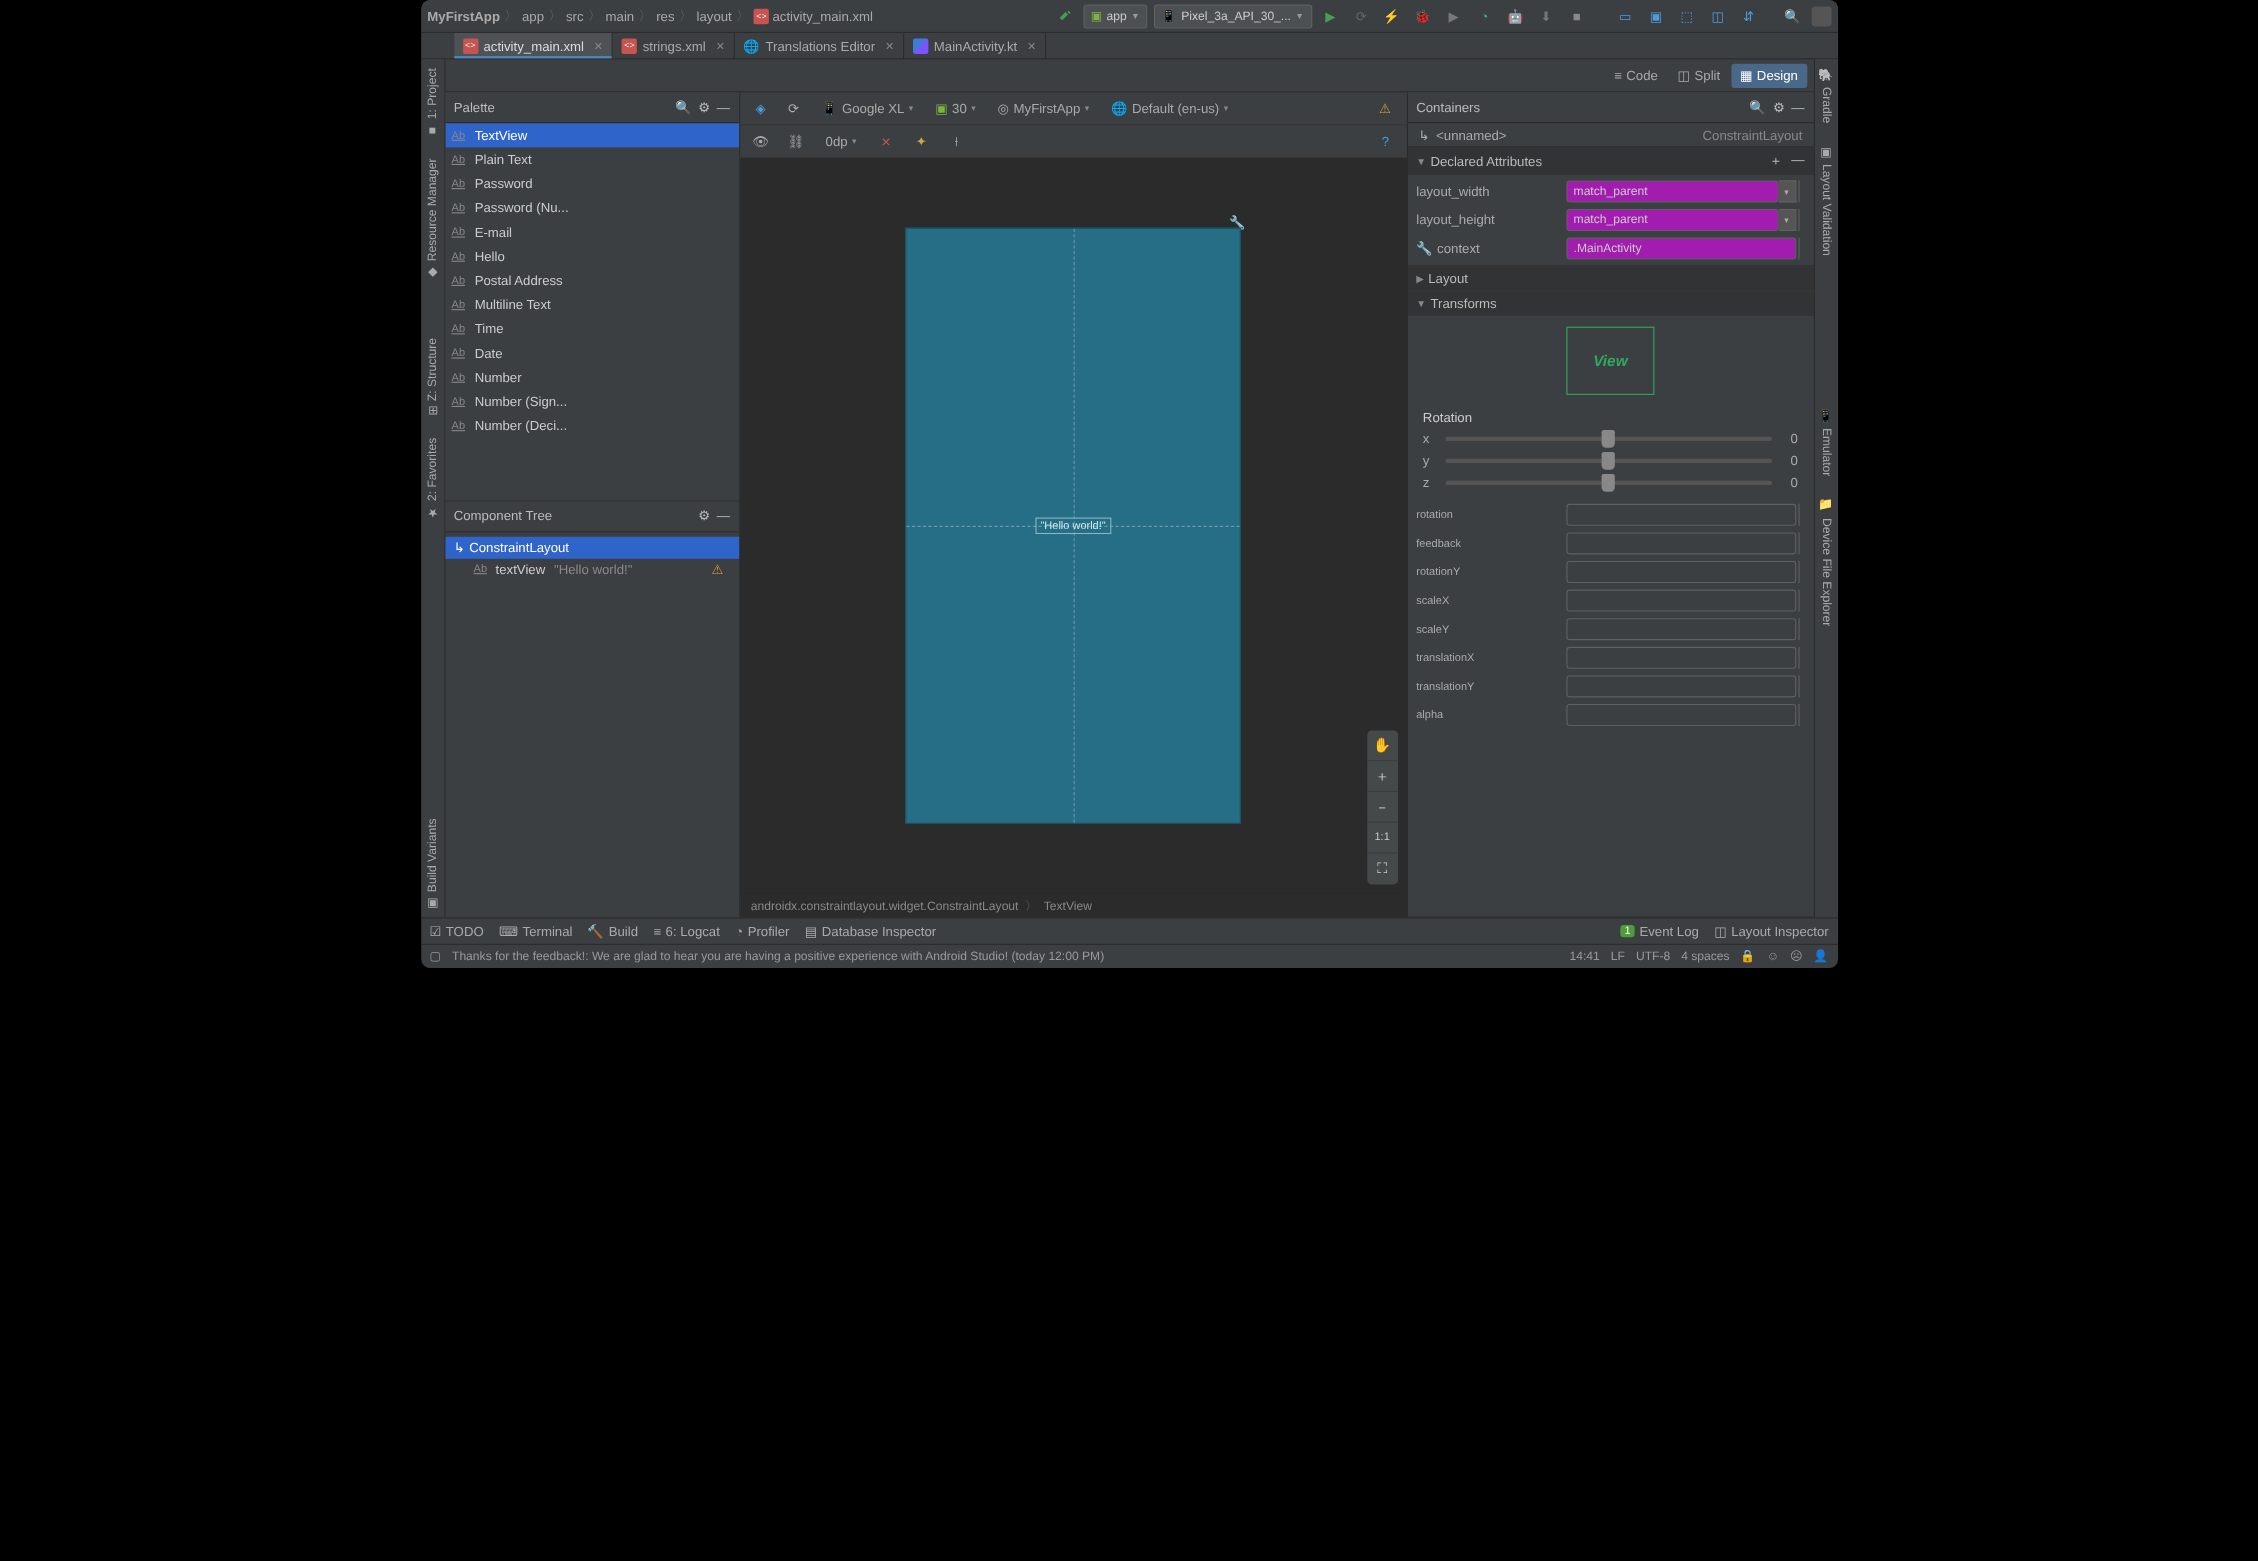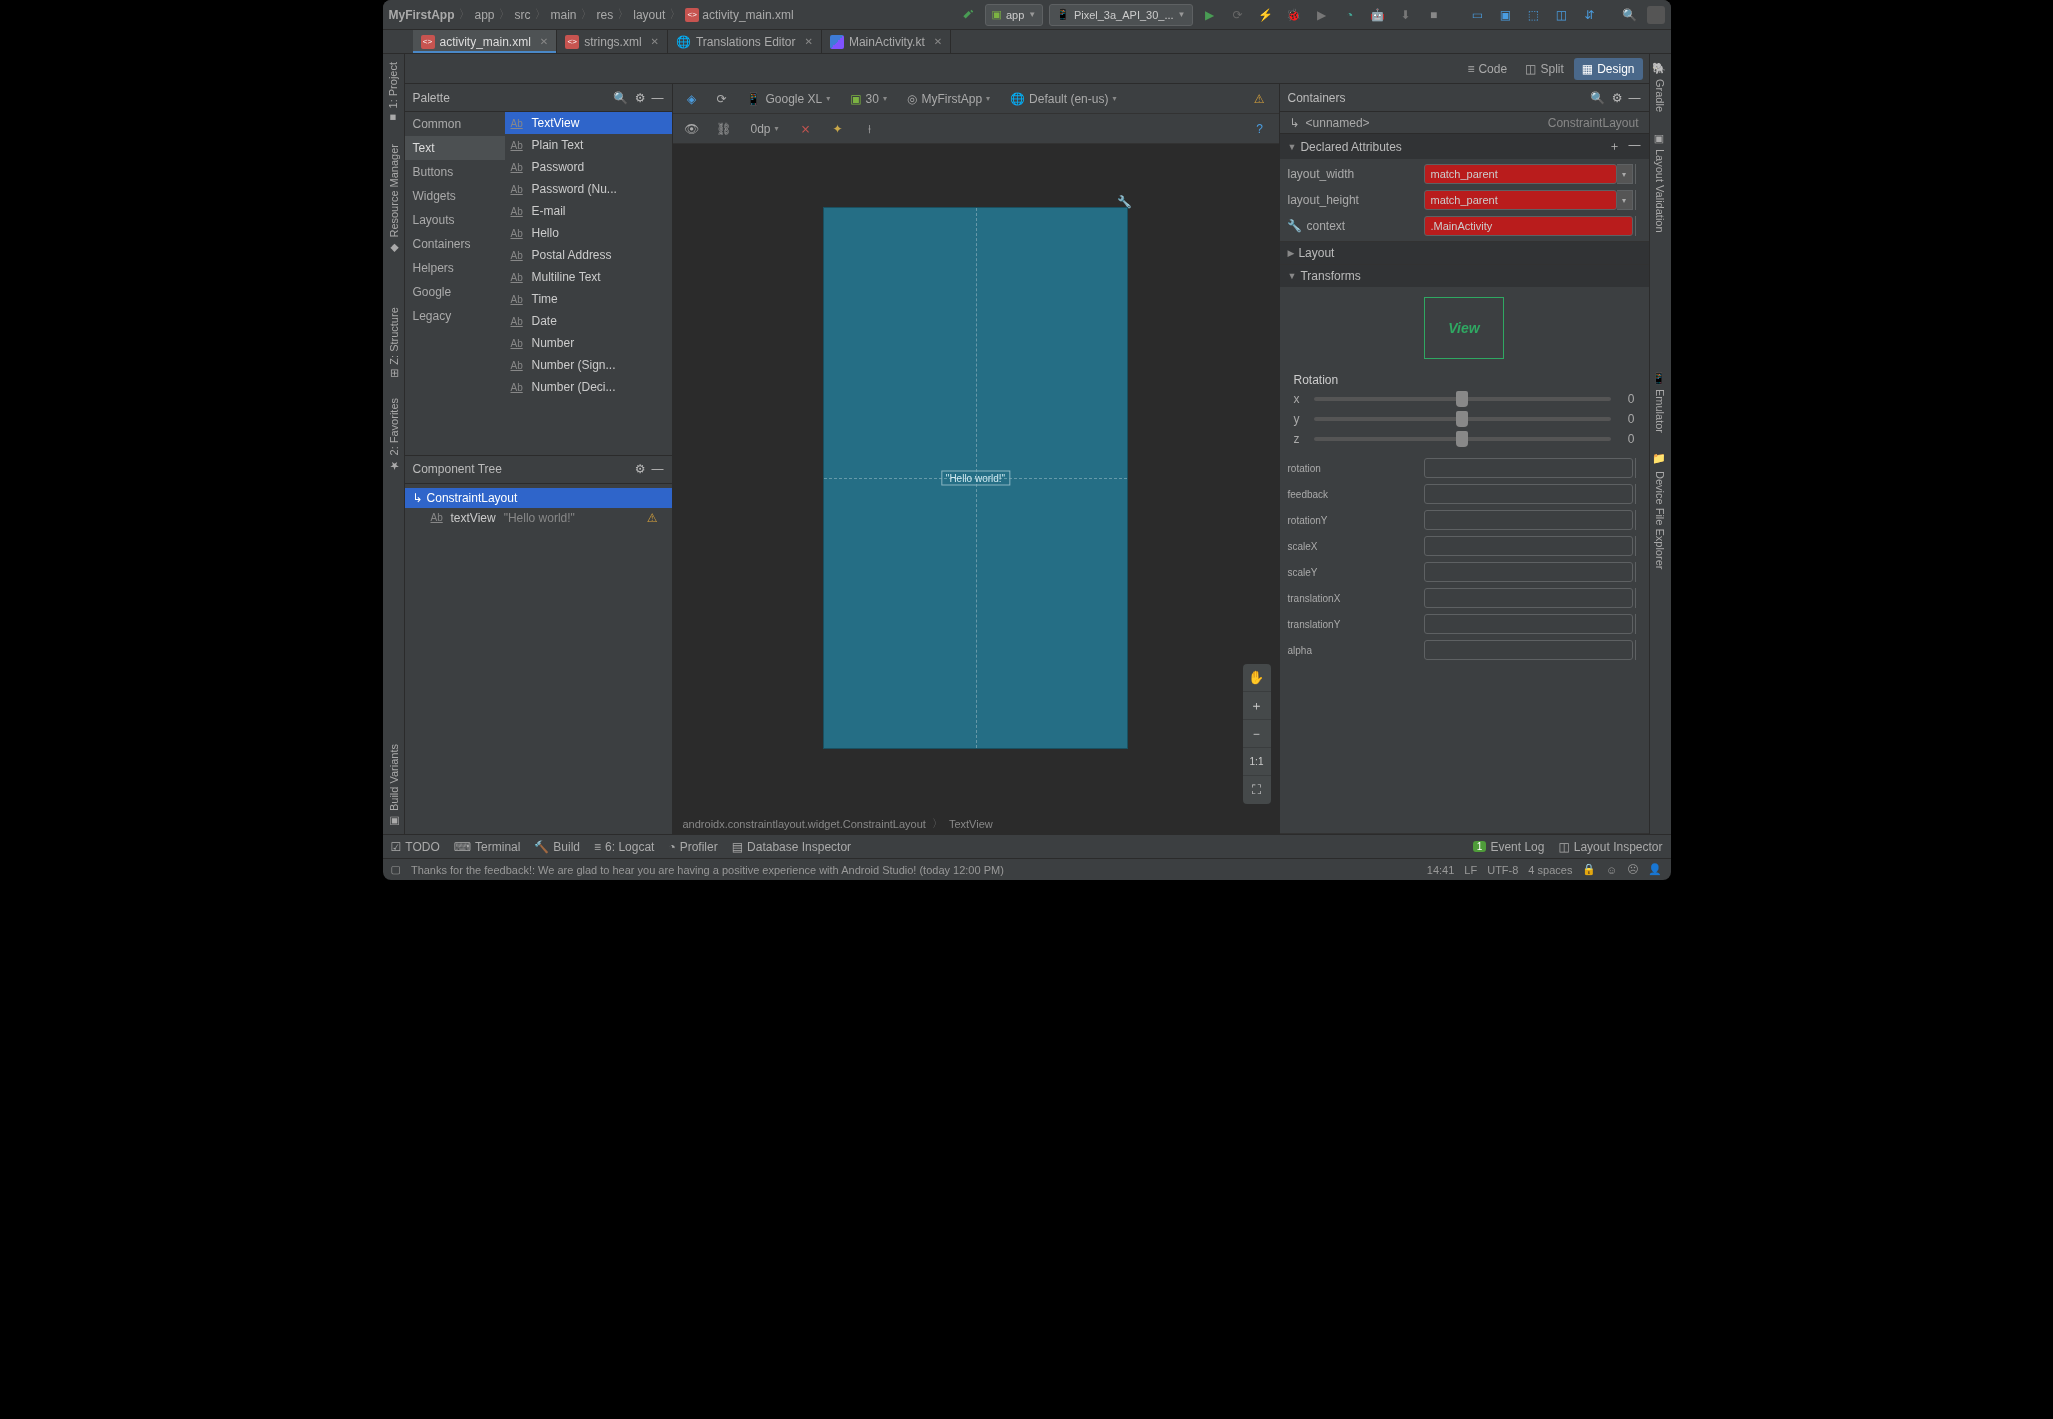--- a/index.html
+++ b/index.html
@@ -71,21 +71,21 @@
 .attr-id-row { height:22px; display:flex; align-items:center; padding:0 10px; gap:6px; font-size:12px; color:#aaa; border-bottom:1px solid #2b2b2b;}
 .attr-id-row .type { margin-left:auto; color:#888;}
 .attr-section { border-bottom:1px solid #323232; }
 .attr-sec-head { display:flex; align-items:center; padding:4px 8px; gap:4px; font-size:12px; color:#bbb; background:#313335; cursor:pointer;}
 .attr-sec-head .carr { font-size:9px; color:#888;}
 .attr-sec-head .tools { margin-left:auto; display:flex; gap:8px;}
 .attr-rows { padding:2px 0;}
 .attr-row { display:flex; align-items:center; padding:3px 8px; gap:6px; font-size:12px;}
 .attr-row .lbl { width:130px; color:#aaa; display:flex; align-items:center; gap:4px;}
 .attr-row .val { flex:1; display:flex; align-items:center;}
-.attr-input { flex:1; height:20px; background:#b91c1c; border:1px solid #5e6163; border-radius:3px; color:#ccc; padding:0 6px; font-size:11px; display:flex; align-items:center;}
+.attr-input { flex:1; height:20px; background:#a21caf; border:1px solid #5e6163; border-radius:3px; color:#ccc; padding:0 6px; font-size:11px; display:flex; align-items:center;}
 .attr-input.empty { background:#3c3f41;}
 .attr-dd { width:16px; height:20px; background:#555; border:1px solid #5e6163; border-left:none; display:flex; align-items:center; justify-content:center; font-size:8px; color:#aaa;}
 .end-bar { width:6px; height:20px; border-left:1px solid #5e6163; margin-left:2px;}
 .transforms-view { margin:10px auto; width:80px; height:62px; border:1px solid #2fa862; display:flex; align-items:center; justify-content:center; color:#2fa862; font-size:14px; font-weight:600; font-style:italic;}
 .slider-row { display:flex; align-items:center; padding:3px 14px; gap:10px; font-size:12px;}
 .slider-row .sl-lbl { width:10px; color:#aaa;}
 .slider-row .track { flex:1; height:4px; background:#555; border-radius:2px; position:relative;}
 .slider-row .thumb { position:absolute; left:50%; top:50%; transform:translate(-50%,-50%); width:12px; height:16px; background:#888; border-radius:2px 2px 4px 4px;}
 .slider-row .sv { width:14px; text-align:right; color:#aaa;}
 .breadcrumb-foot { height:22px; border-top:1px solid #2b2b2b; display:flex; align-items:center; padding:0 10px; font-size:11px; color:#888; gap:4px;}
@@ -233,31 +233,20 @@
         <div class="palette-col">
           <div class="panel-header">
             <span>Palette</span>
             <div class="tools">
               <span>🔍</span>
               <span>⚙</span>
               <span>—</span>
             </div>
           </div>
           <div class="palette-body" style="height:300px;">
-            <div class="palette-cats">
-              <div class="cat">Common</div>
-              <div class="cat active">Text</div>
-              <div class="cat">Buttons</div>
-              <div class="cat">Widgets</div>
-              <div class="cat">Layouts</div>
-              <div class="cat">Containers</div>
-              <div class="cat">Helpers</div>
-              <div class="cat">Google</div>
-              <div class="cat">Legacy</div>
-            </div>
             <div class="palette-items">
               <div class="pitem sel">
                   <span class="ab-icon">Ab</span>
                   <span>TextView</span>
                 </div>
               <div class="pitem">
                   <span class="ab-icon">Ab</span>
                   <span>Plain Text</span>
                 </div>
               <div class="pitem">

